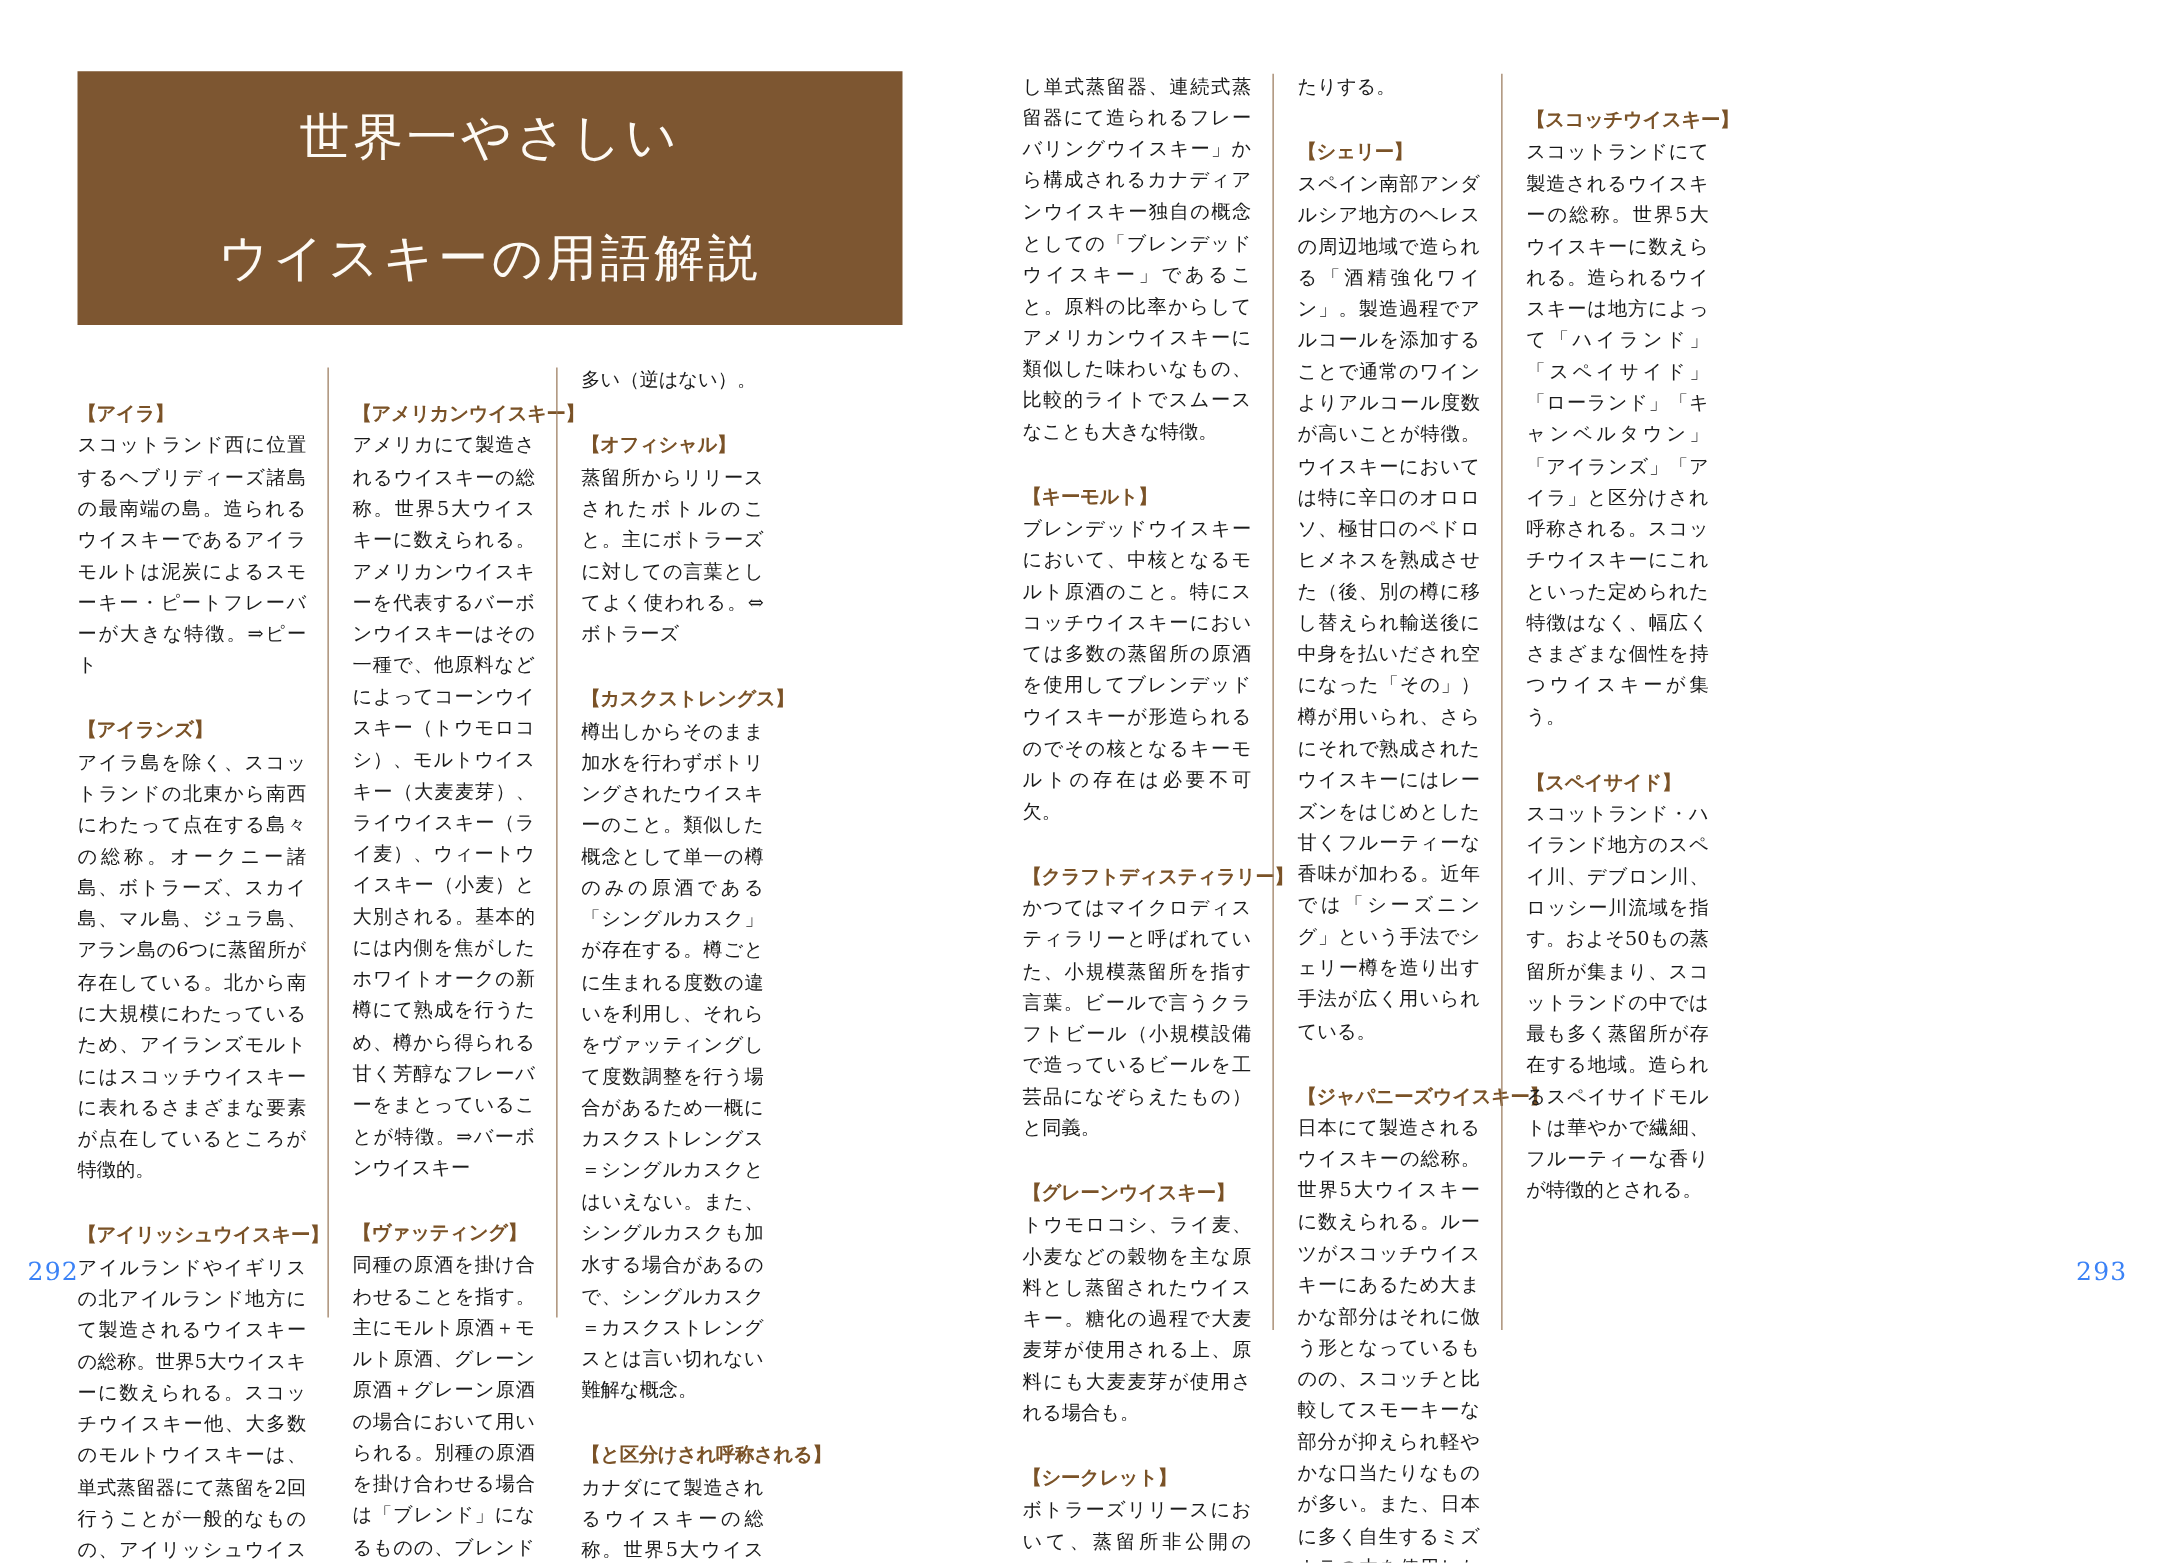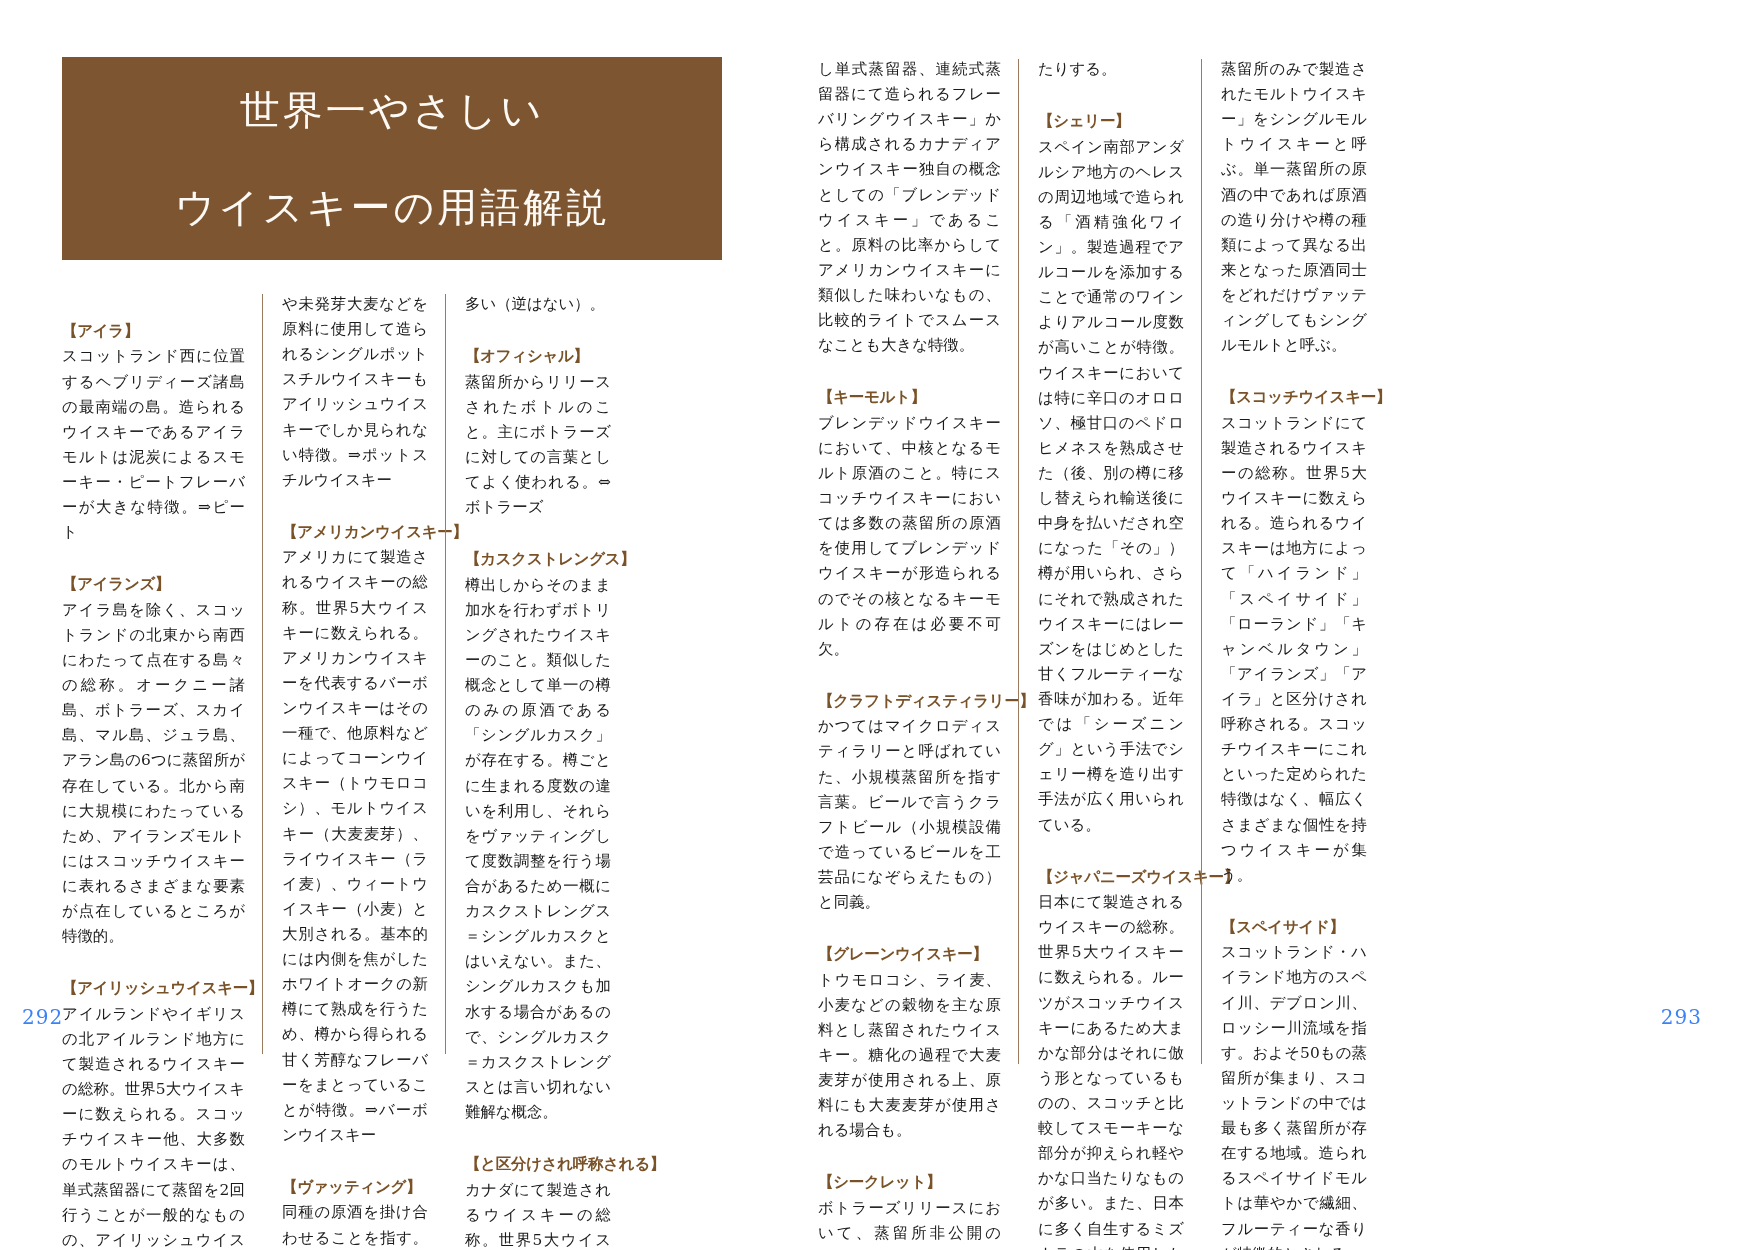--- a/index.html
+++ b/index.html
@@ -114,23 +114,20 @@
           <div class="body-text">アイラ島を除く、スコットランドの北東から南西にわたって点在する島々の総称。オークニー諸島、ボトラーズ、スカイ島、マル島、ジュラ島、アラン島の6つに蒸留所が存在している。北から南に大規模にわたっているため、アイランズモルトにはスコッチウイスキーに表れるさまざまな要素が点在しているところが特徴的。</div>
         </div>
         <div class="entry">
           <div class="term">【アイリッシュウイスキー】</div>
           <div class="body-text">アイルランドやイギリスの北アイルランド地方にて製造されるウイスキーの総称。世界5大ウイスキーに数えられる。スコッチウイスキー他、大多数のモルトウイスキーは、単式蒸留器にて蒸留を2回行うことが一般的なものの、アイリッシュウイスキーでは3回蒸留が一般的で、それによって得られる味わいであるスムースな味わいであることが大きな特徴。また、大麦麦芽</div>
         </div>
       </div>
 
       <div class="col">
         <div class="entry">
-          <div class="body-text">や未発芽大麦などを原料に使用して造られるシングルポットスチルウイスキーもアイリッシュウイスキーでしか見られない特徴。⇒ポットスチルウイスキー</div>
-        </div>
-        <div class="entry">
           <div class="term">【アメリカンウイスキー】</div>
           <div class="body-text">アメリカにて製造されるウイスキーの総称。世界5大ウイスキーに数えられる。アメリカンウイスキーを代表するバーボンウイスキーはその一種で、他原料などによってコーンウイスキー（トウモロコシ）、モルトウイスキー（大麦麦芽）、ライウイスキー（ライ麦）、ウィートウイスキー（小麦）と大別される。基本的には内側を焦がしたホワイトオークの新樽にて熟成を行うため、樽から得られる甘く芳醇なフレーバーをまとっていることが特徴。⇒バーボンウイスキー</div>
         </div>
         <div class="entry">
           <div class="term">【ヴァッティング】</div>
           <div class="body-text">同種の原酒を掛け合わせることを指す。主にモルト原酒＋モルト原酒、グレーン原酒＋グレーン原酒の場合において用いられる。別種の原酒を掛け合わせる場合は「ブレンド」になるものの、ブレンドについては上記ヴァッティングと同義として使われることも</div>
         </div>
       </div>
 
       <div class="col">
@@ -191,23 +188,20 @@
         </div>
         <div class="entry">
           <div class="term">【ジャパニーズウイスキー】</div>
           <div class="body-text">日本にて製造されるウイスキーの総称。世界5大ウイスキーに数えられる。ルーツがスコッチウイスキーにあるため大まかな部分はそれに倣う形となっているものの、スコッチと比較してスモーキーな部分が抑えられ軽やかな口当たりなものが多い。また、日本に多く自生するミズナラの木を使用した「ミズナラ樽」で熟成されたウイスキーはジャパニーズウイスキーを象徴する香味をまとい、世界の品評会でも高く評価されている。</div>
         </div>
 
       </div>
 
       <div class="col col-tall">
         <div class="entry">
-          <div class="body-text">蒸留所のみで製造されたモルトウイスキー」をシングルモルトウイスキーと呼ぶ。単一蒸留所の原酒の中であれば原酒の造り分けや樽の種類によって異なる出来となった原酒同士をどれだけヴァッティングしてもシングルモルトと呼ぶ。</div>
-        </div>
-        <div class="entry">
           <div class="term">【スコッチウイスキー】</div>
           <div class="body-text">スコットランドにて製造されるウイスキーの総称。世界5大ウイスキーに数えられる。造られるウイスキーは地方によって「ハイランド」「スペイサイド」「ローランド」「キャンベルタウン」「アイランズ」「アイラ」と区分けされ呼称される。スコッチウイスキーにこれといった定められた特徴はなく、幅広くさまざまな個性を持つウイスキーが集う。</div>
         </div>
         <div class="entry">
           <div class="term">【スペイサイド】</div>
           <div class="body-text">スコットランド・ハイランド地方のスペイ川、デブロン川、ロッシー川流域を指す。およそ50もの蒸留所が集まり、スコットランドの中では最も多く蒸留所が存在する地域。造られるスペイサイドモルトは華やかで繊細、フルーティーな香りが特徴的とされる。</div>
         </div>
 
       </div>
 

